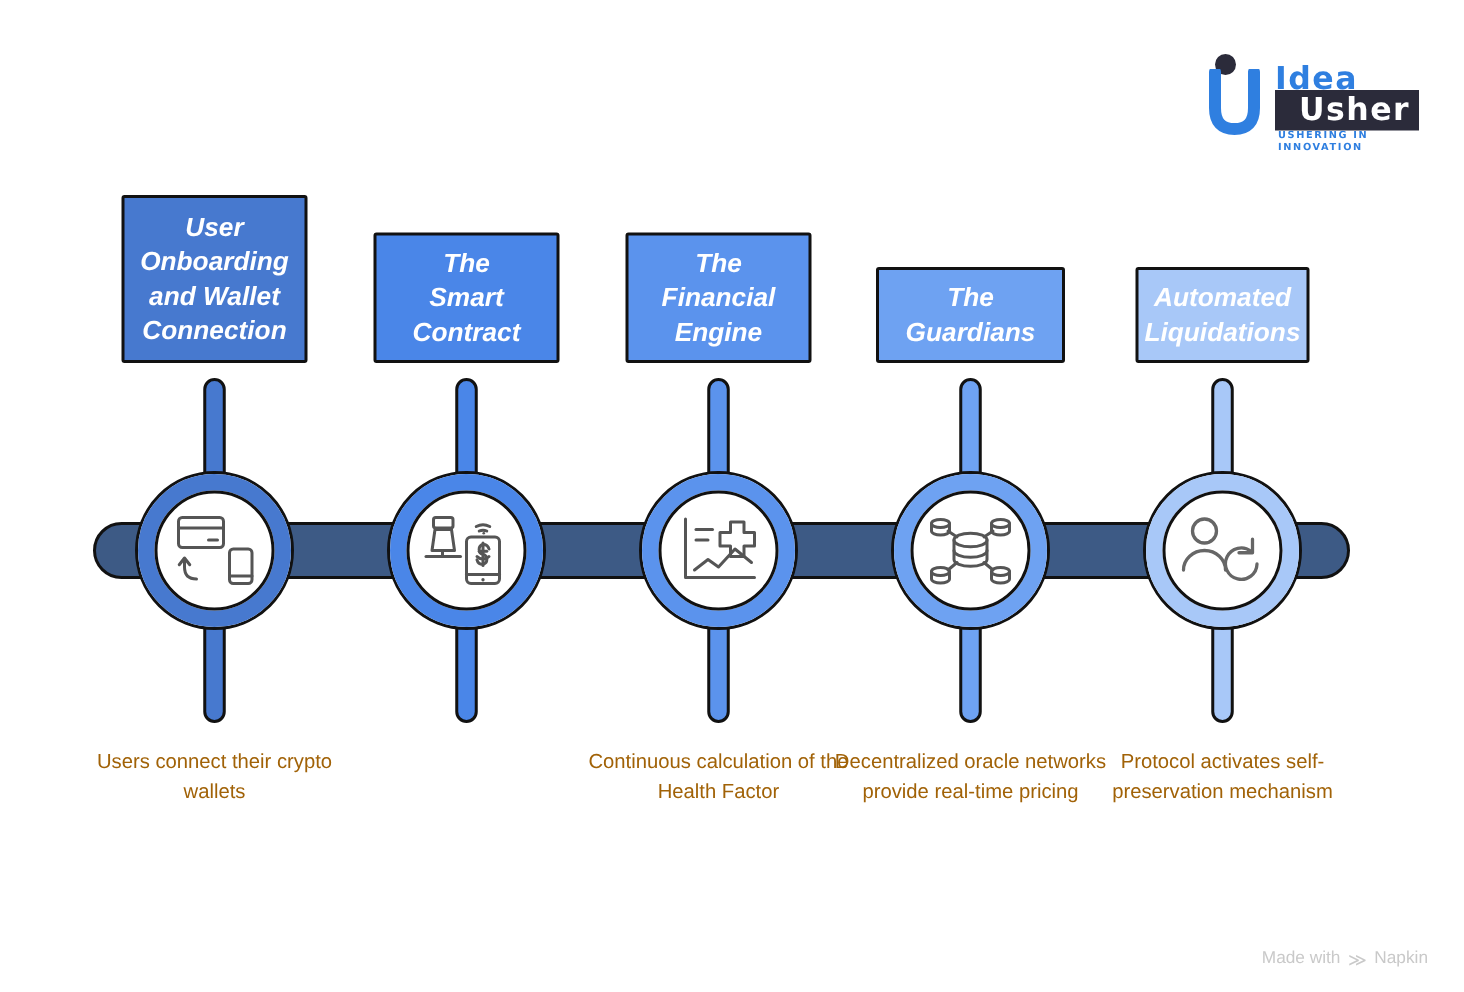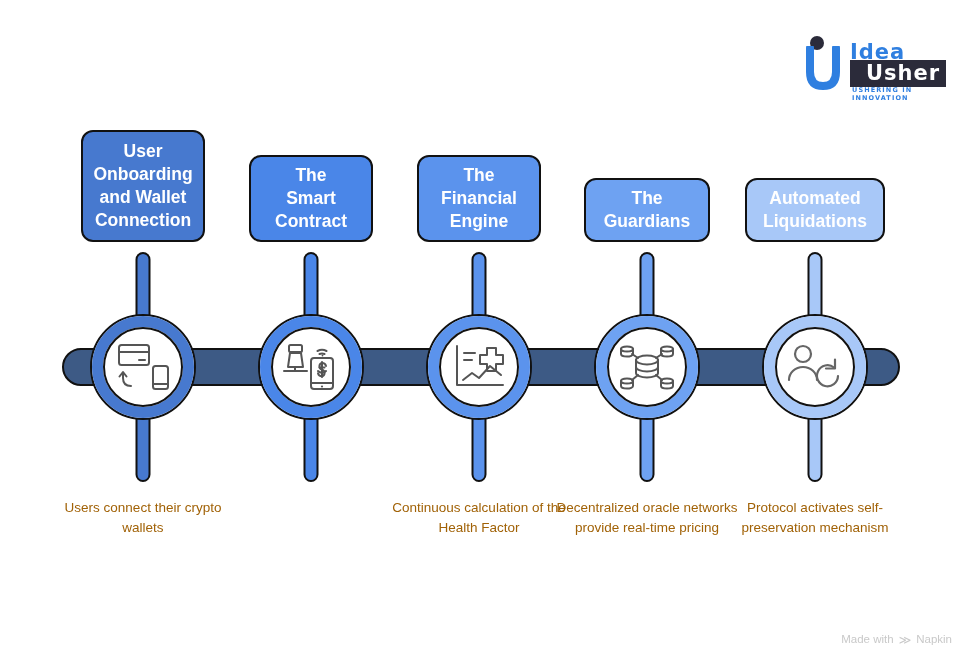--- a/index.html
+++ b/index.html
@@ -65,30 +65,31 @@
     border:2.5px solid #111111;
     box-sizing:border-box;
     display:flex;align-items:center;justify-content:center;
   }
   .circle svg{display:block;}
 
   
   .labelbox{
     position:absolute;left:50%;transform:translateX(-50%);
     border:2.5px solid #111111;
-    border-radius:12px;
+    border-radius:2px;
     box-sizing:border-box;
     color:#ffffff;
     font-weight:700;
     font-size:17.5px;
     line-height:23px;
     text-align:center;
     display:flex;align-items:center;justify-content:center;
     padding:7px 10px;
     z-index:5;
+    font-style:italic;
   }
 
   
   .caption{
     position:absolute;left:50%;top:498px;transform:translateX(-50%);
     width:190px;
     text-align:center;
     font-size:13.5px;
     line-height:20px;
     color:#a16207;
@@ -223,21 +224,21 @@
       <line x1="13" y1="13" x2="19" y2="17"></line>
       <line x1="43" y1="13" x2="37" y2="17"></line>
       <line x1="13" y1="39" x2="19" y2="34"></line>
       <line x1="43" y1="39" x2="37" y2="34"></line>
     </svg>
           </div>
         </div>
         <div class="caption">Decentralized oracle networks provide real-time pricing</div>
       </div>
       <div class="stage" style="left: 715px;">
-        <div class="labelbox" style="background: rgb(168, 200, 248); width: 140px; top: 178px; min-height: 64px;">
+        <div class="labelbox" style="background: rgb(168, 200, 248); width: 116px; top: 178px; min-height: 64px;">
           <span style="white-space: pre-line;">Automated
 Liquidations</span>
         </div>
         <div class="stemtop" style="background: rgb(168, 200, 248);"></div>
         <div class="stembot" style="background: rgb(168, 200, 248);"></div>
         <div class="circle">
           <div class="ring" style="border-color: rgb(168, 200, 248);"></div>
           <div class="inner">
     <svg width="58" height="48" viewBox="0 0 58 48" fill="none" stroke="#666666" stroke-width="2.2" stroke-linecap="round" stroke-linejoin="round">
       <circle cx="17" cy="11" r="8"></circle>

